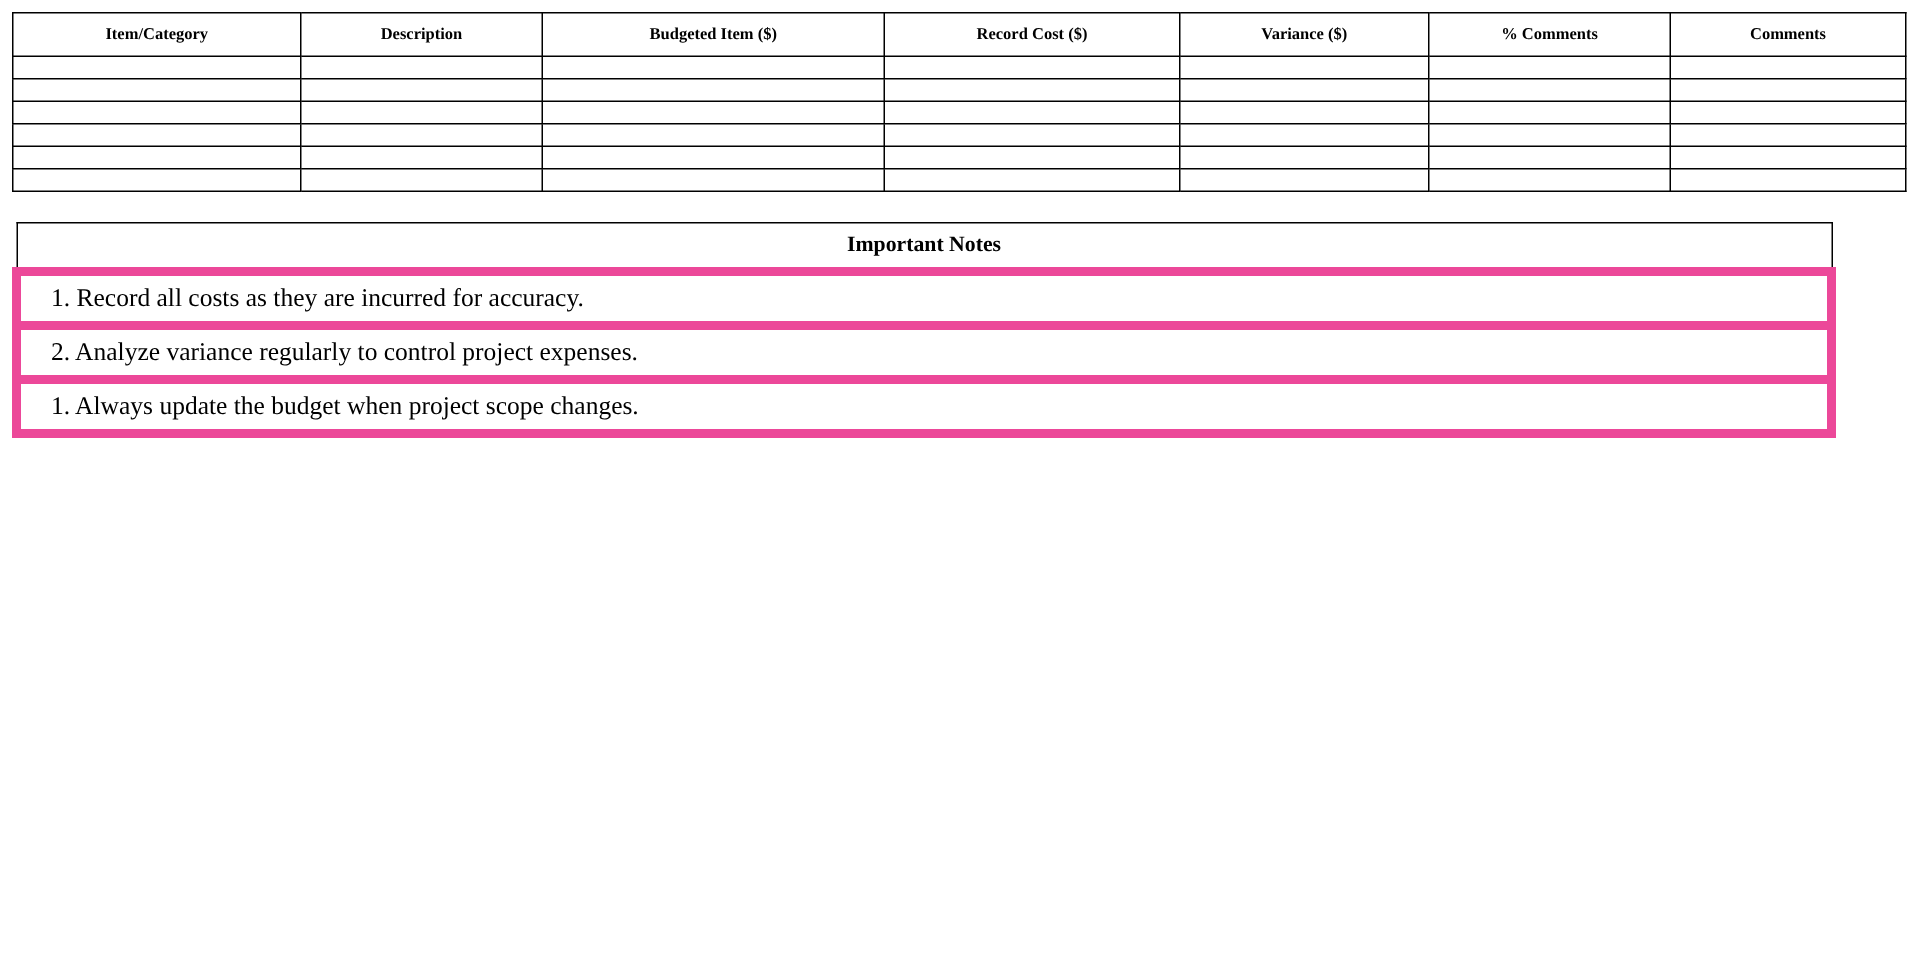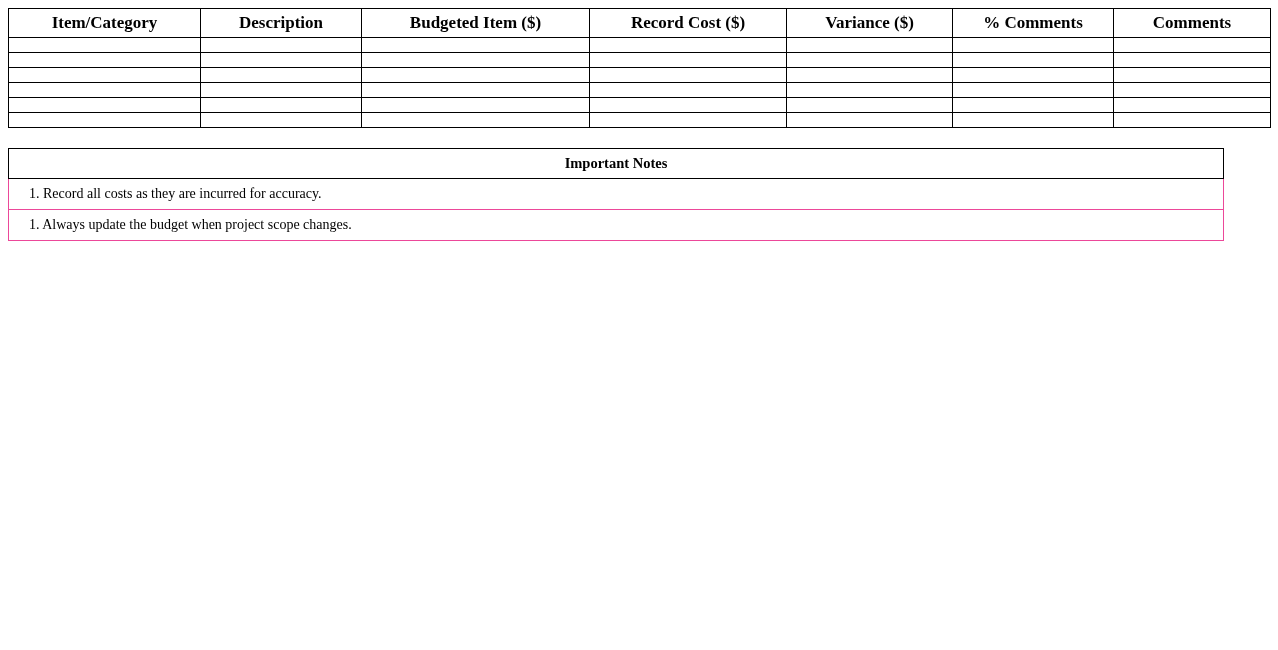--- a/index.html
+++ b/index.html
@@ -29,21 +29,21 @@
     margin: 0;
   }
   table.budget-table th,
   table.budget-table td {
     border: 1px solid #000000;
     padding: 0;
     vertical-align: middle;
   }
   table.budget-table th {
     height: 28px;
-    font-size: 17px;
+    font-size: 11px;
     font-weight: bold;
     text-align: center;
     line-height: 28px;
   }
   table.budget-table td {
     height: 14px;
     font-size: 13px;
     text-align: left;
     padding-left: 3px;
   }
@@ -60,23 +60,23 @@
   }
   table.notes-table th {
     border: 1px solid #000000;
     height: 27px;
     font-size: 14.5px;
     font-weight: bold;
     text-align: center;
     line-height: 27px;
   }
   table.notes-table td {
-    border: 1px solid #ec4899;
+    border: 6px solid #ec4899;
     height: 28px;
-    font-size: 14px;
+    font-size: 17px;
     font-weight: normal;
     text-align: left;
     padding-left: 20px;
     line-height: 28px;
   }
 </style>
 </head>
 <body>
 
 <div class="page">
@@ -166,18 +166,21 @@
     <thead>
       <tr>
         <th>Important Notes</th>
       </tr>
     </thead>
     <tbody>
       <tr>
         <td>1. Record all costs as they are incurred for accuracy.</td>
       </tr>
       <tr>
+        <td>2. Analyze variance regularly to control project expenses.</td>
+      </tr>
+      <tr>
         <td>1. Always update the budget when project scope changes.</td>
       </tr>
     </tbody>
   </table>
 
 </div>
 
 </body></html>

